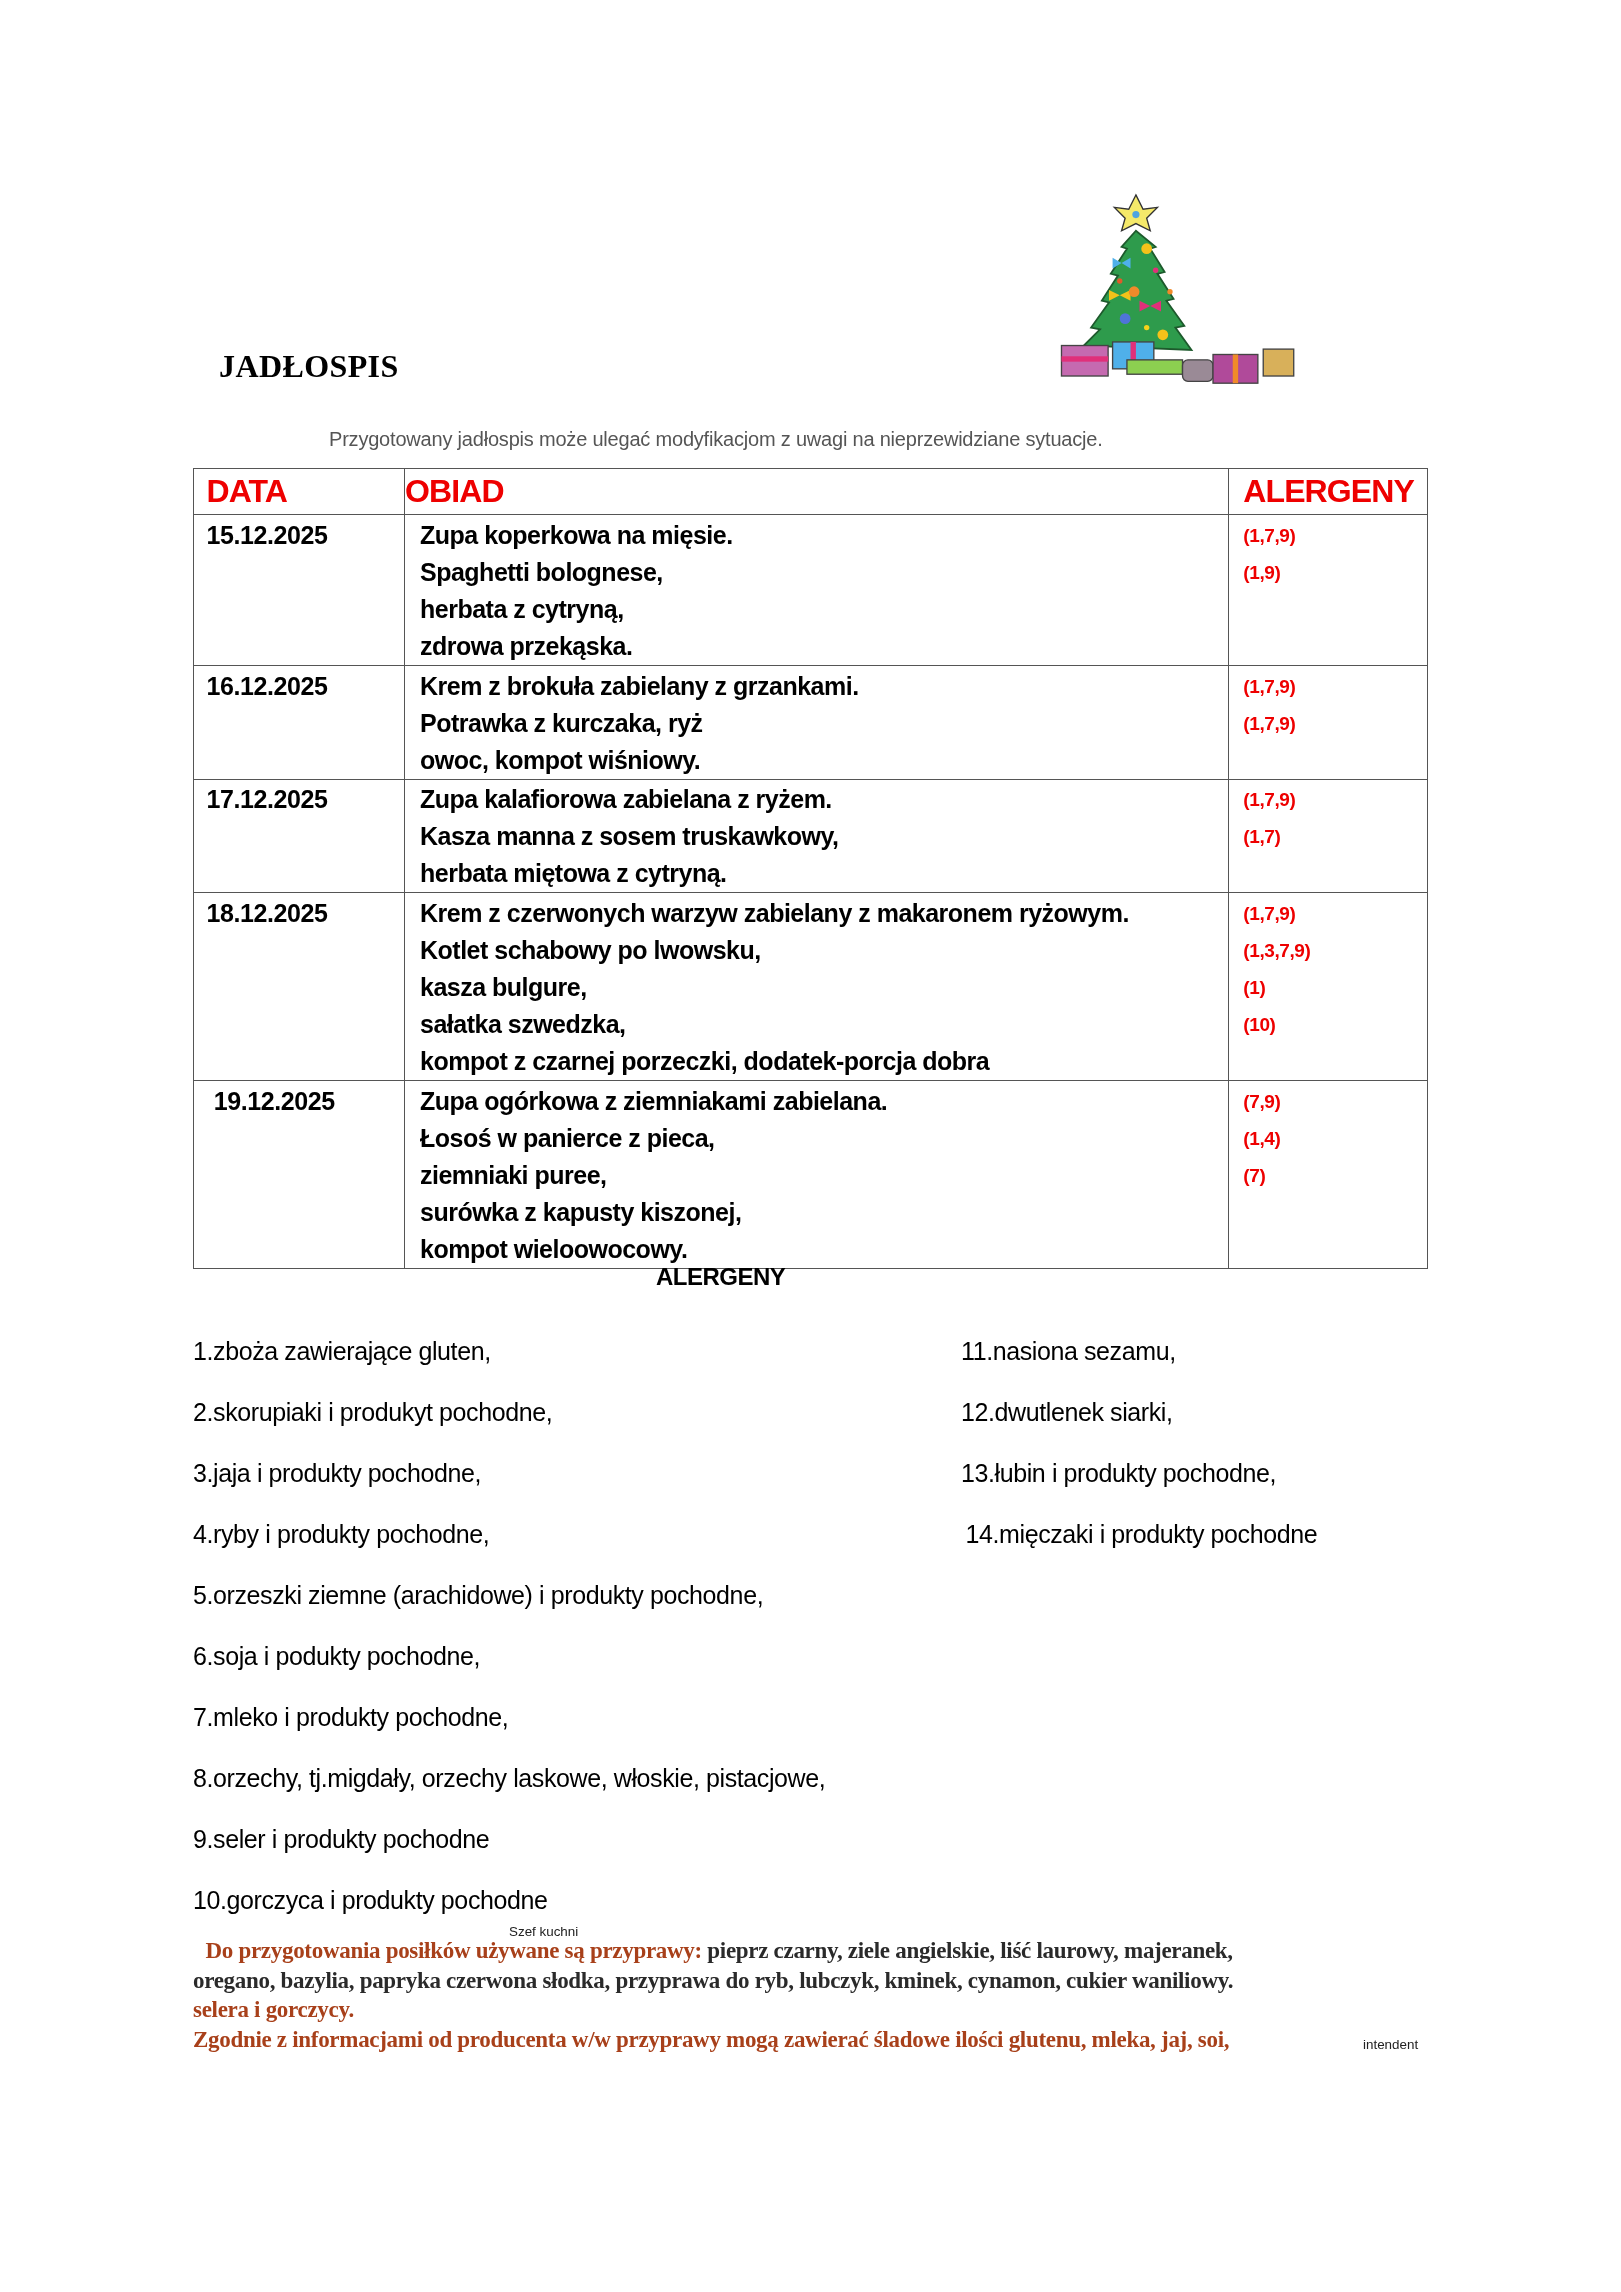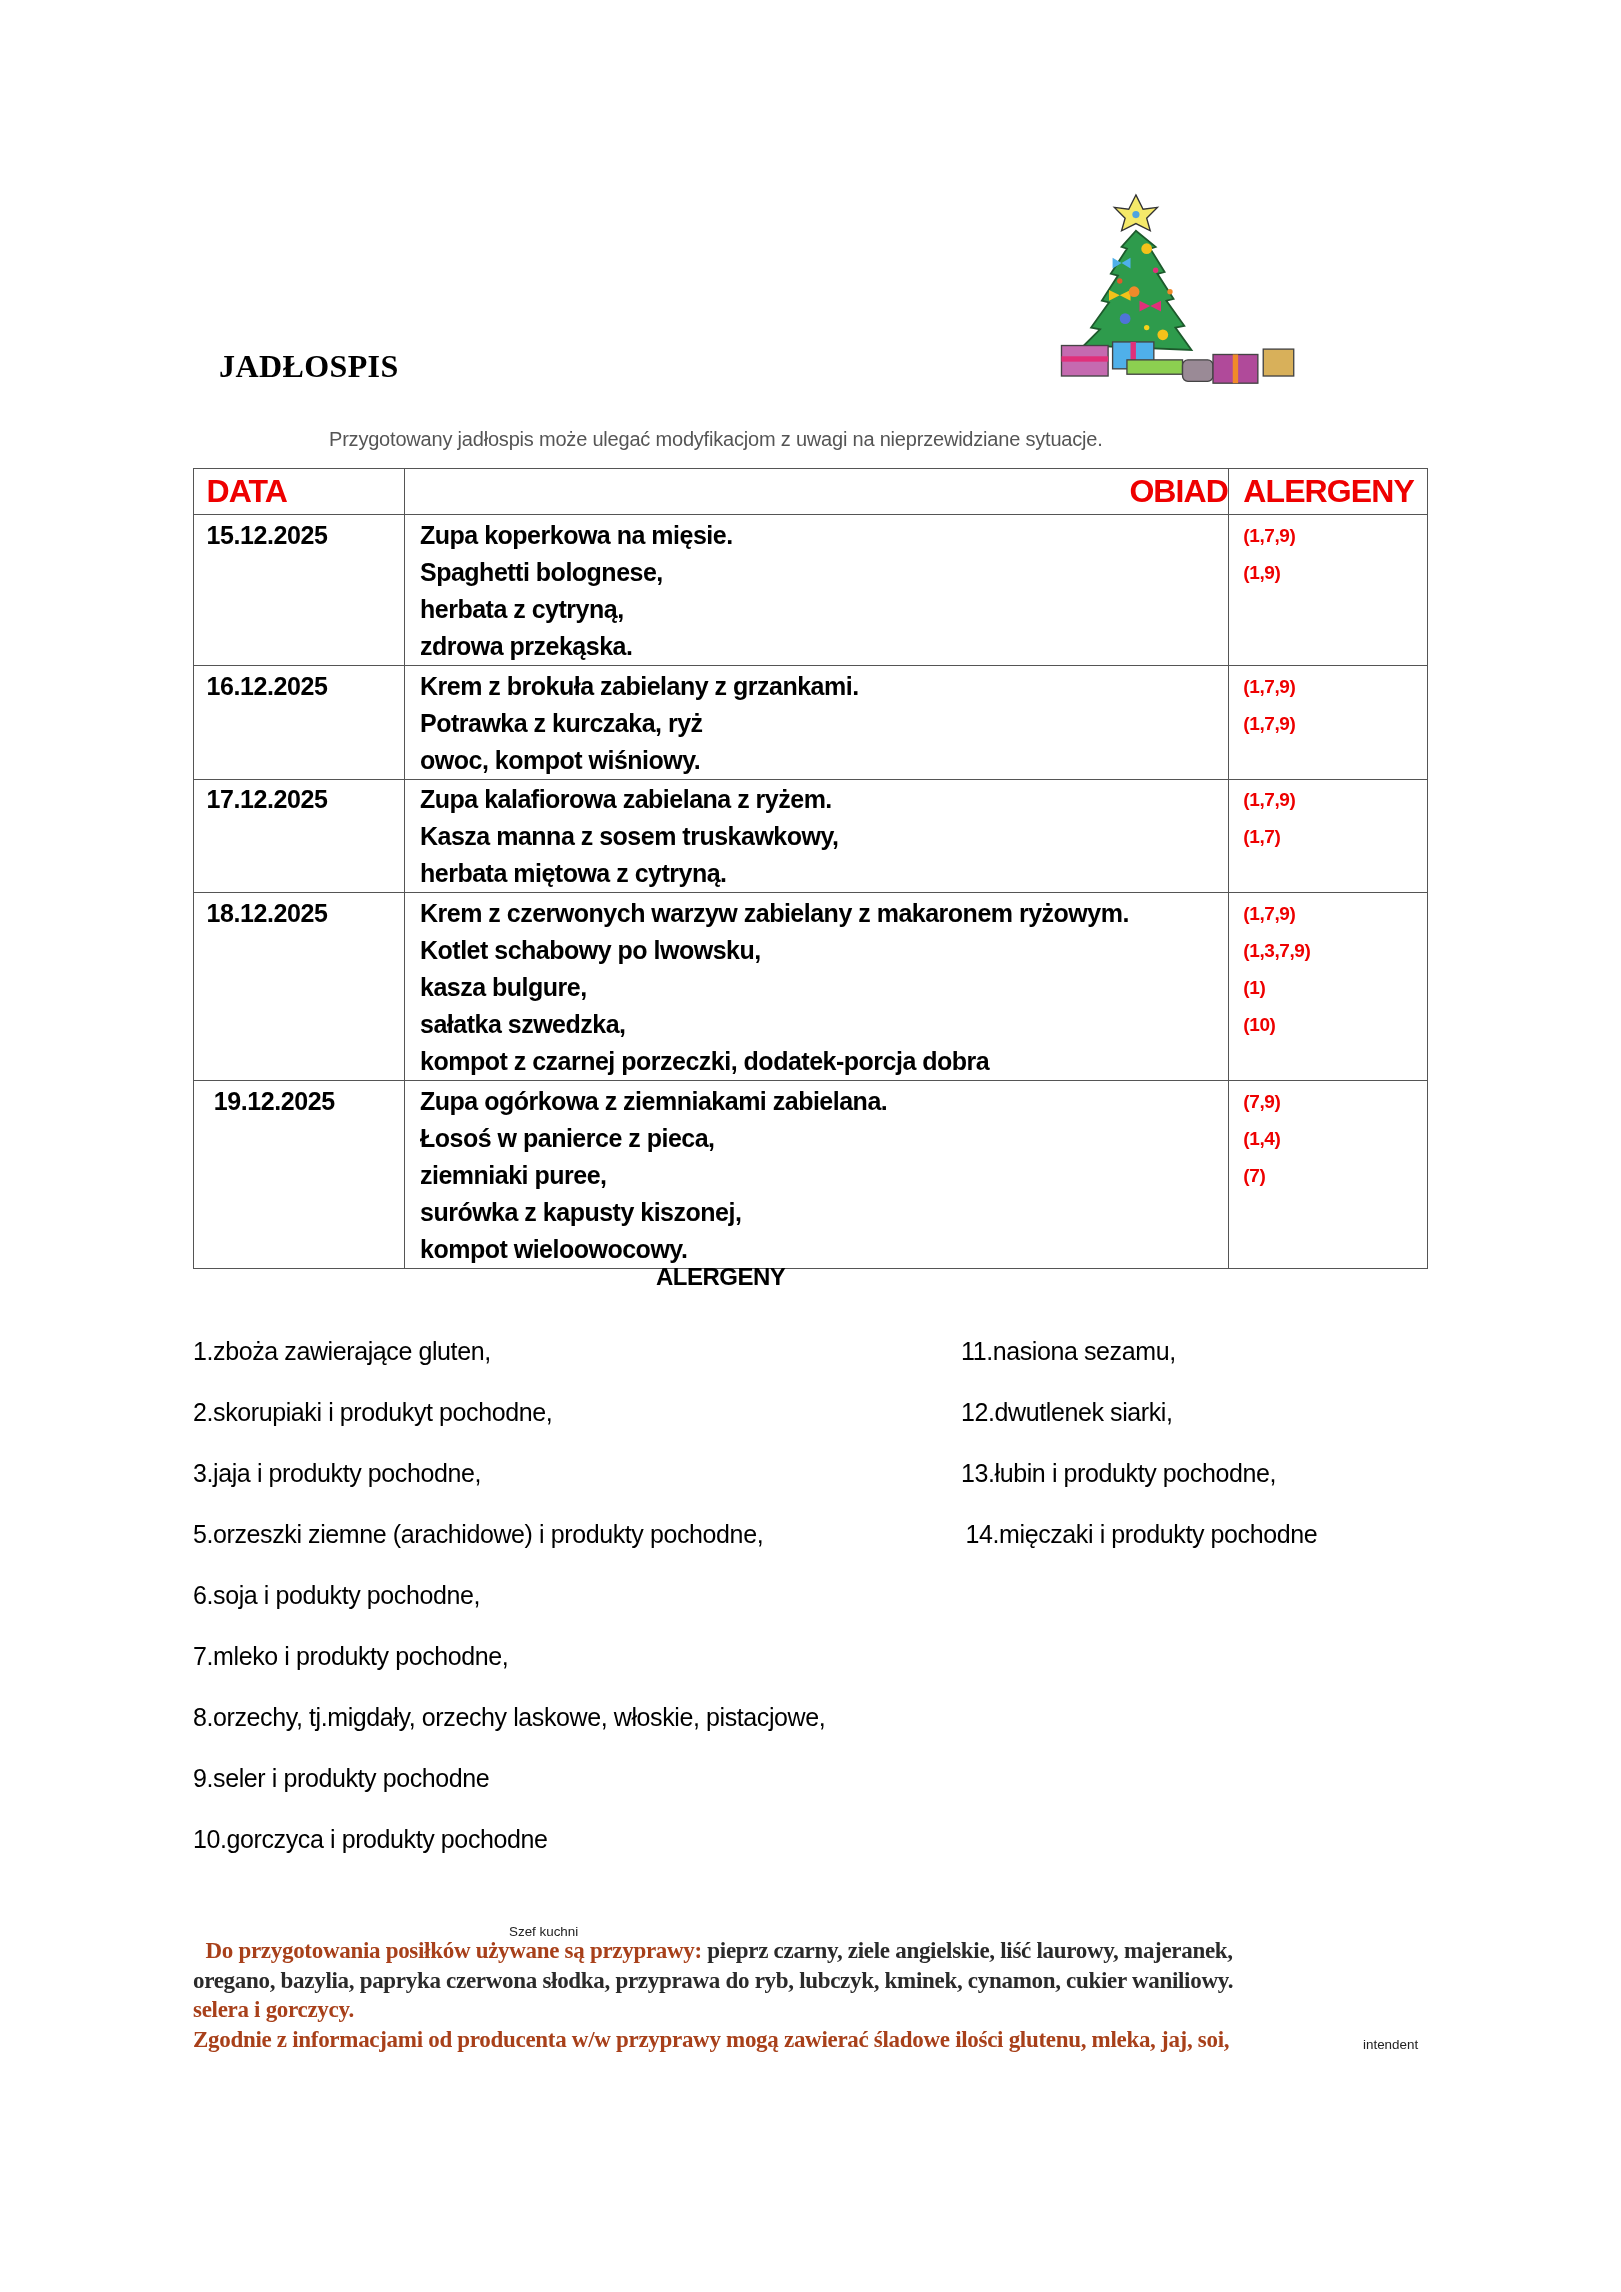--- a/index.html
+++ b/index.html
@@ -15,21 +15,21 @@
 
   
   .tree { left: 1057px; top: 184px; width: 269px; height: 202px; }
 
   
   .menu-table { left: 193px; top: 468px; width: 1234px; border-collapse: collapse;
                 font-family: "Liberation Sans", sans-serif; table-layout: fixed; }
   .menu-table td, .menu-table th { border: 1.8px solid #555; vertical-align: top; padding: 0; }
   .menu-table th { height: 45px; color: #ee0000; font-weight: bold; font-size: 32px;
                    text-align: left; line-height: 45px; letter-spacing: -0.9px; }
-  .menu-table th.c-obiad { text-align: right; margin-top: 16px; }
+  .menu-table th.c-obiad { text-align: left; margin-top: 16px; }
   .col-date { width: 211px; }
   .col-meal { width: 824px; }
   .col-all  { width: 199px; }
   .th-date { padding-left: 12.5px !important; }
   .th-all { padding-left: 14.3px !important; }
   .cell-date { font-weight: bold; font-size: 25px; line-height: 37px; padding: 1.8px 0 0 12.5px !important; letter-spacing: -0.4px; }
   .cell-date.indent { padding-left: 19.7px !important; }
   .cell-meal { font-weight: bold; font-size: 25px; line-height: 37px; padding: 1.8px 0 0 15px !important; letter-spacing: -0.5px; }
   .cell-all { font-weight: bold; font-size: 19px; line-height: 37px; padding: 1.8px 0 0 14.3px !important; color: #ee0000; letter-spacing: -0.4px; }
   .line { display: block; white-space: nowrap; }
@@ -172,20 +172,21 @@
     </tr>
   </tbody>
 </table>
 
 <div class="abs allergen-heading">ALERGENY</div>
 
 <div class="abs allergen-list-left">
   <div class="allergen-item">1.zboża zawierające gluten,</div>
   <div class="allergen-item">2.skorupiaki i produkyt pochodne,</div>
   <div class="allergen-item">3.jaja i produkty pochodne,</div>
+  <div class="allergen-item">4.ryby i produkty pochodne,</div>
   <div class="allergen-item">5.orzeszki ziemne (arachidowe) i produkty pochodne,</div>
   <div class="allergen-item">6.soja i podukty pochodne,</div>
   <div class="allergen-item">7.mleko i produkty pochodne,</div>
   <div class="allergen-item">8.orzechy, tj.migdały, orzechy laskowe, włoskie, pistacjowe,</div>
   <div class="allergen-item">9.seler i produkty pochodne</div>
   <div class="allergen-item">10.gorczyca i produkty pochodne</div>
 </div>
 
 <div class="abs allergen-list-right">
   <div class="allergen-item">11.nasiona sezamu,</div>

